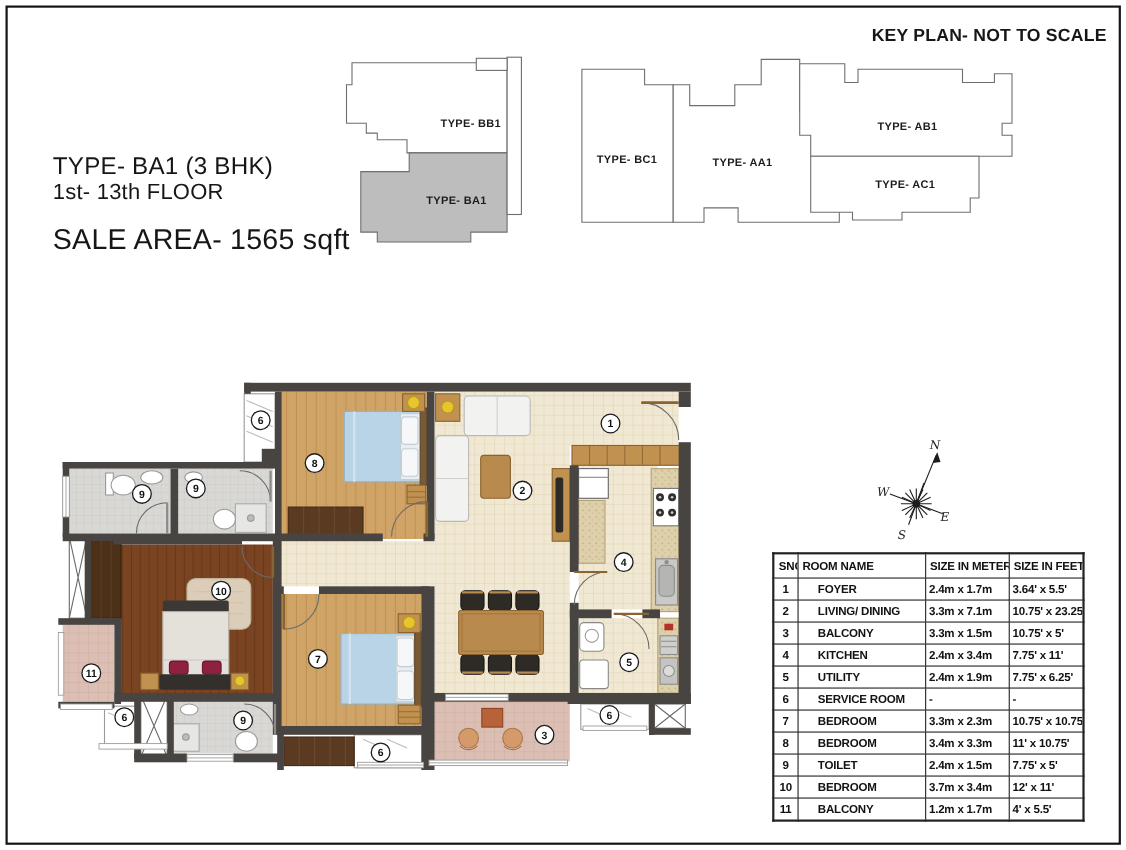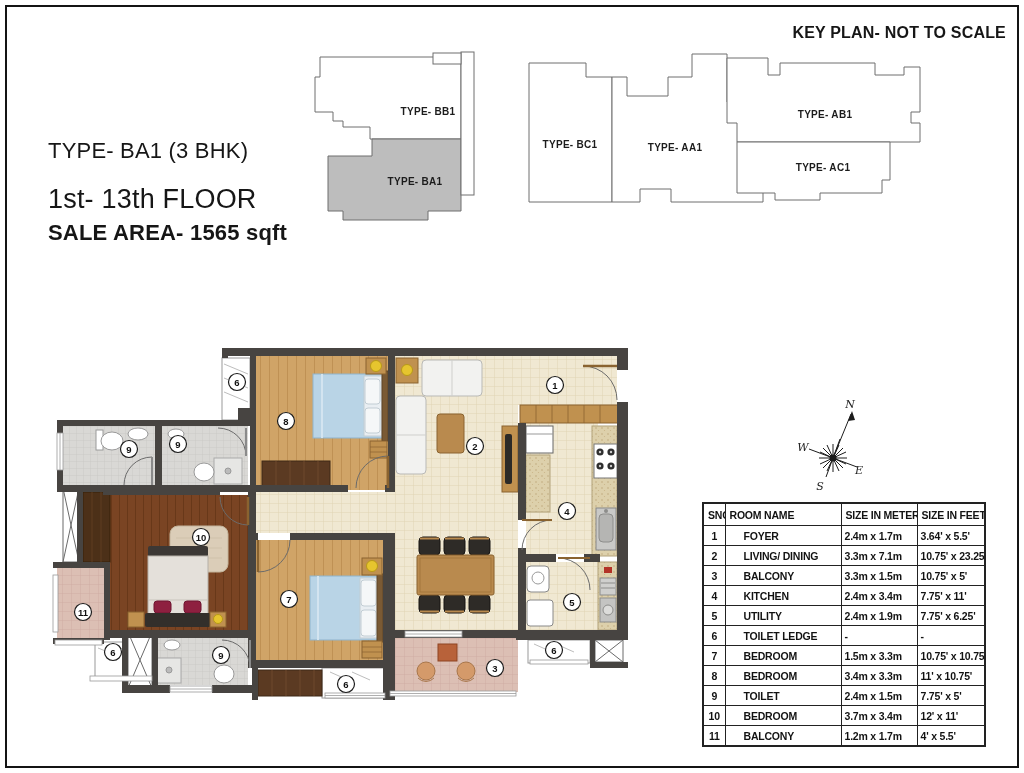--- a/index.html
+++ b/index.html
@@ -3,22 +3,22 @@
 <meta charset="utf-8">
 <style>
   html,body{margin:0;padding:0;}
   body{width:1024px;height:773px;position:relative;background:#ffffff;overflow:hidden;
        font-family:"Liberation Sans", sans-serif;color:#161616;}
   .page-border{position:absolute;inset:5px;border:2px solid #141414;pointer-events:none;}
 
   
   .title-block{position:absolute;left:48px;top:138px;line-height:1.18;}
   .title-block .t1{font-size:22px;letter-spacing:.2px;}
-  .title-block .t2{font-size:27px;letter-spacing:.2px;margin-top:20px;}
-  .title-block .t3{font-size:22px;letter-spacing:.2px;margin-top:4px;font-weight:bold;}
+  .title-block .t2{font-size:20px;letter-spacing:.2px;margin-top:0;}
+  .title-block .t3{font-size:26px;letter-spacing:.2px;margin-top:14px;}
 
   
   .keyplan-heading{position:absolute;top:24px;right:18px;font-size:16px;font-weight:bold;letter-spacing:.2px;}
 
   
   .keyplan-svg{position:absolute;left:300px;top:28px;}
   .plan-svg{position:absolute;left:52px;top:338px;}
   .compass-svg{position:absolute;left:778px;top:393px;}
 
   svg text{font-family:"Liberation Sans", sans-serif;}
@@ -450,28 +450,28 @@
         <td class="c3">7.75' x 11'</td>
       </tr>
       <tr>
         <td class="c0">5</td>
         <td class="c1">UTILITY</td>
         <td class="c2">2.4m x 1.9m</td>
         <td class="c3">7.75' x 6.25'</td>
       </tr>
       <tr>
         <td class="c0">6</td>
-        <td class="c1">TOILET LEDGE</td>
+        <td class="c1">SERVICE ROOM</td>
         <td class="c2">-</td>
         <td class="c3">-</td>
       </tr>
       <tr>
         <td class="c0">7</td>
         <td class="c1">BEDROOM</td>
-        <td class="c2">1.5m x 3.3m</td>
+        <td class="c2">3.3m x 2.3m</td>
         <td class="c3">10.75' x 10.75'</td>
       </tr>
       <tr>
         <td class="c0">8</td>
         <td class="c1">BEDROOM</td>
         <td class="c2">3.4m x 3.3m</td>
         <td class="c3">11' x 10.75'</td>
       </tr>
       <tr>
         <td class="c0">9</td>

